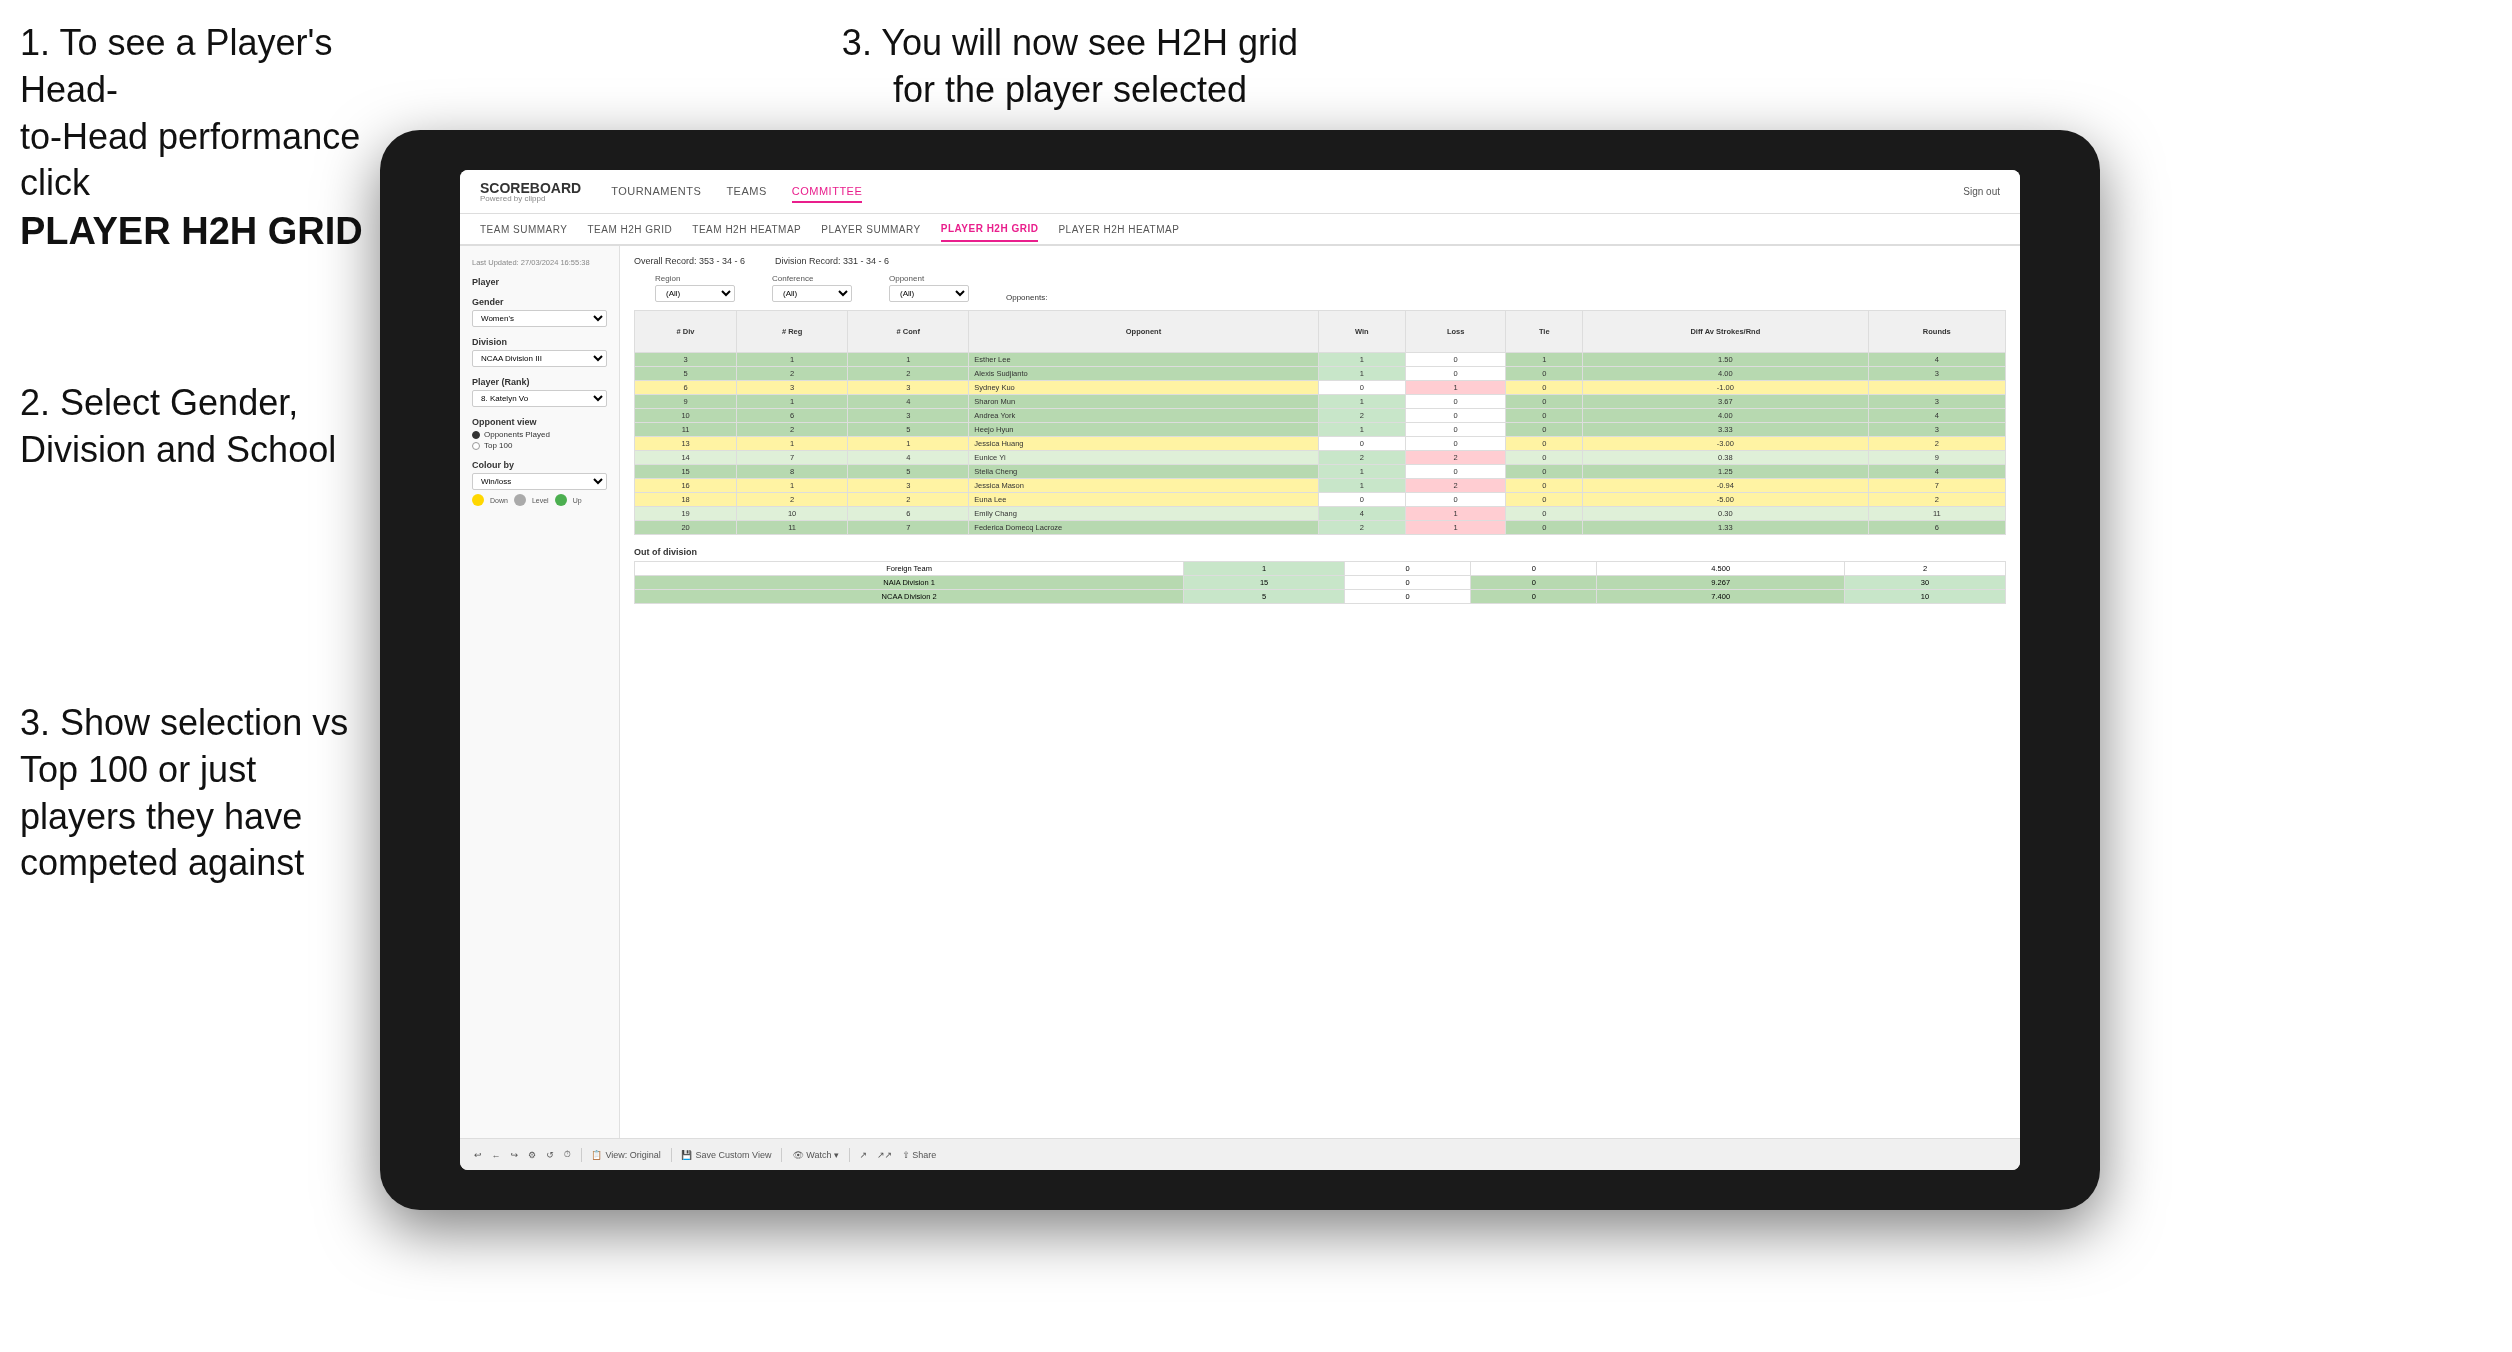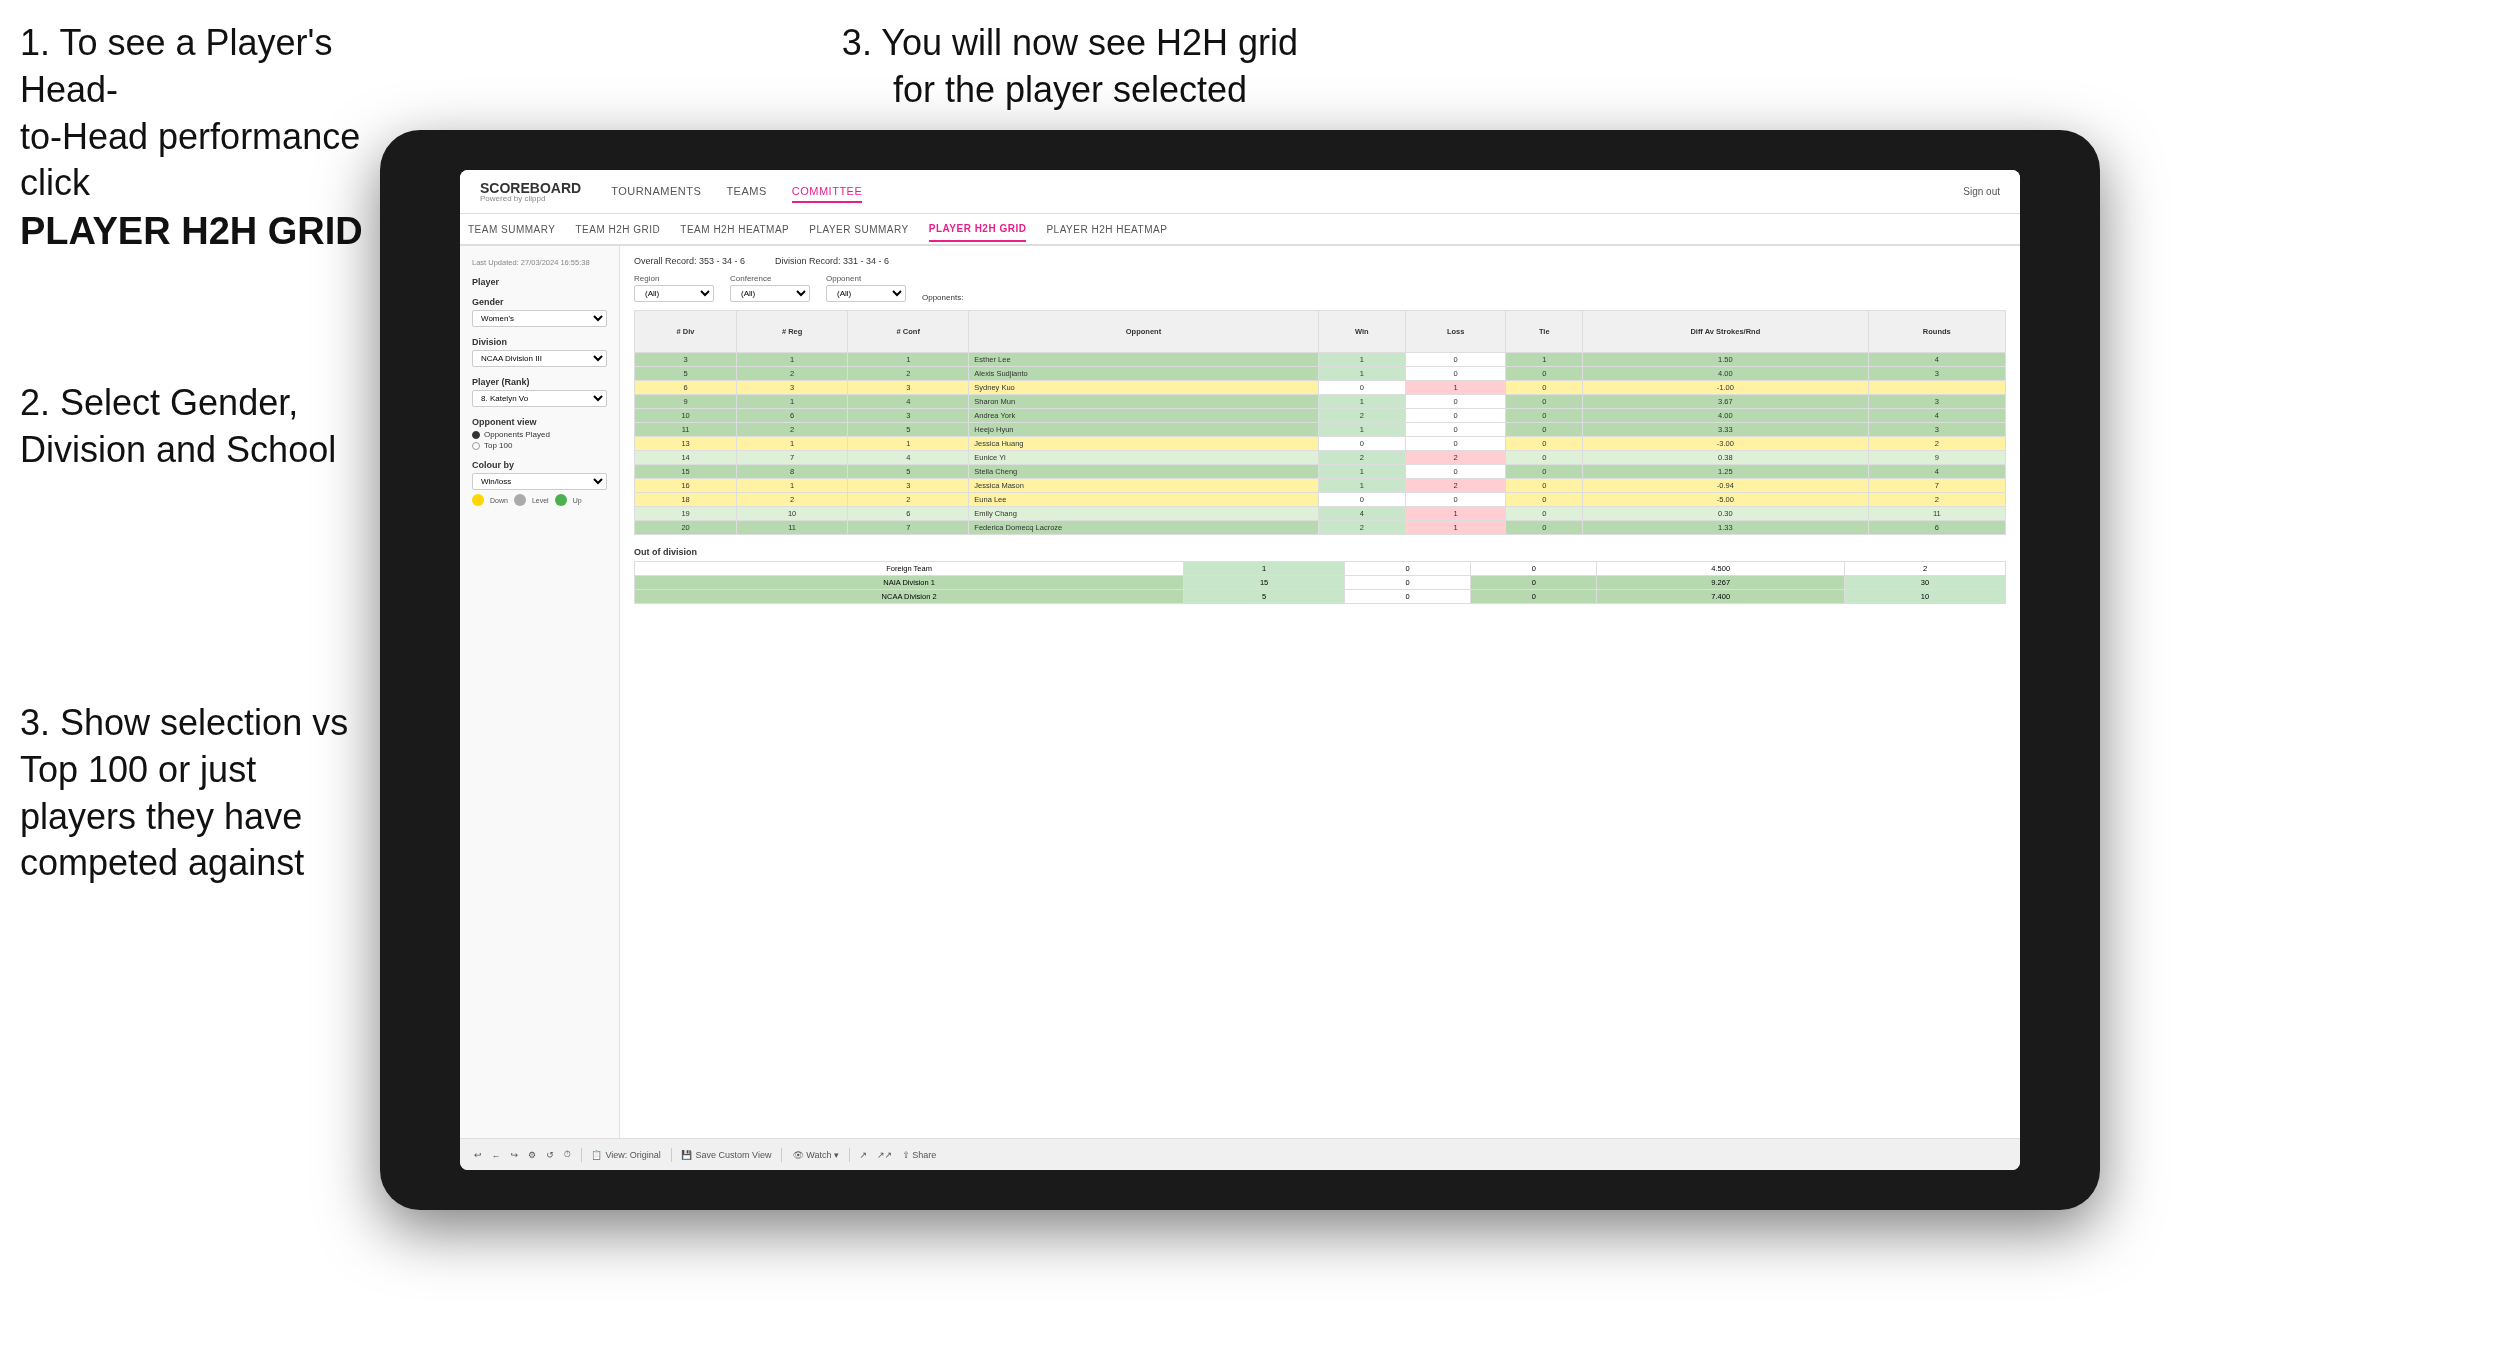--- a/index.html
+++ b/index.html
@@ -119,21 +119,21 @@
     .sign-out {
       font-size: 10px;
       color: #555;
       margin-left: auto;
     }
 
     
     .sub-navbar {
       background: #ffffff;
       border-bottom: 2px solid #ddd;
-      padding: 0 8px;
+      padding: 0 20px;
       display: flex;
       align-items: center;
       height: 32px;
       flex-shrink: 0;
       gap: 20px;
     }
     .sub-nav-item {
       font-size: 10px;
       color: #555;
       cursor: pointer;
@@ -251,20 +251,21 @@
     .filters-row {
       display: flex;
       gap: 16px;
       margin-bottom: 8px;
       align-items: flex-end;
     }
     .filter-group {
       display: flex;
       flex-direction: column;
       gap: 2px;
+      margin-left: 21px;
     }
     .filter-label {
       font-size: 8px;
       color: #555;
     }
     .opponents-label {
       font-size: 8px;
       color: #333;
     }
     .filter-select {

